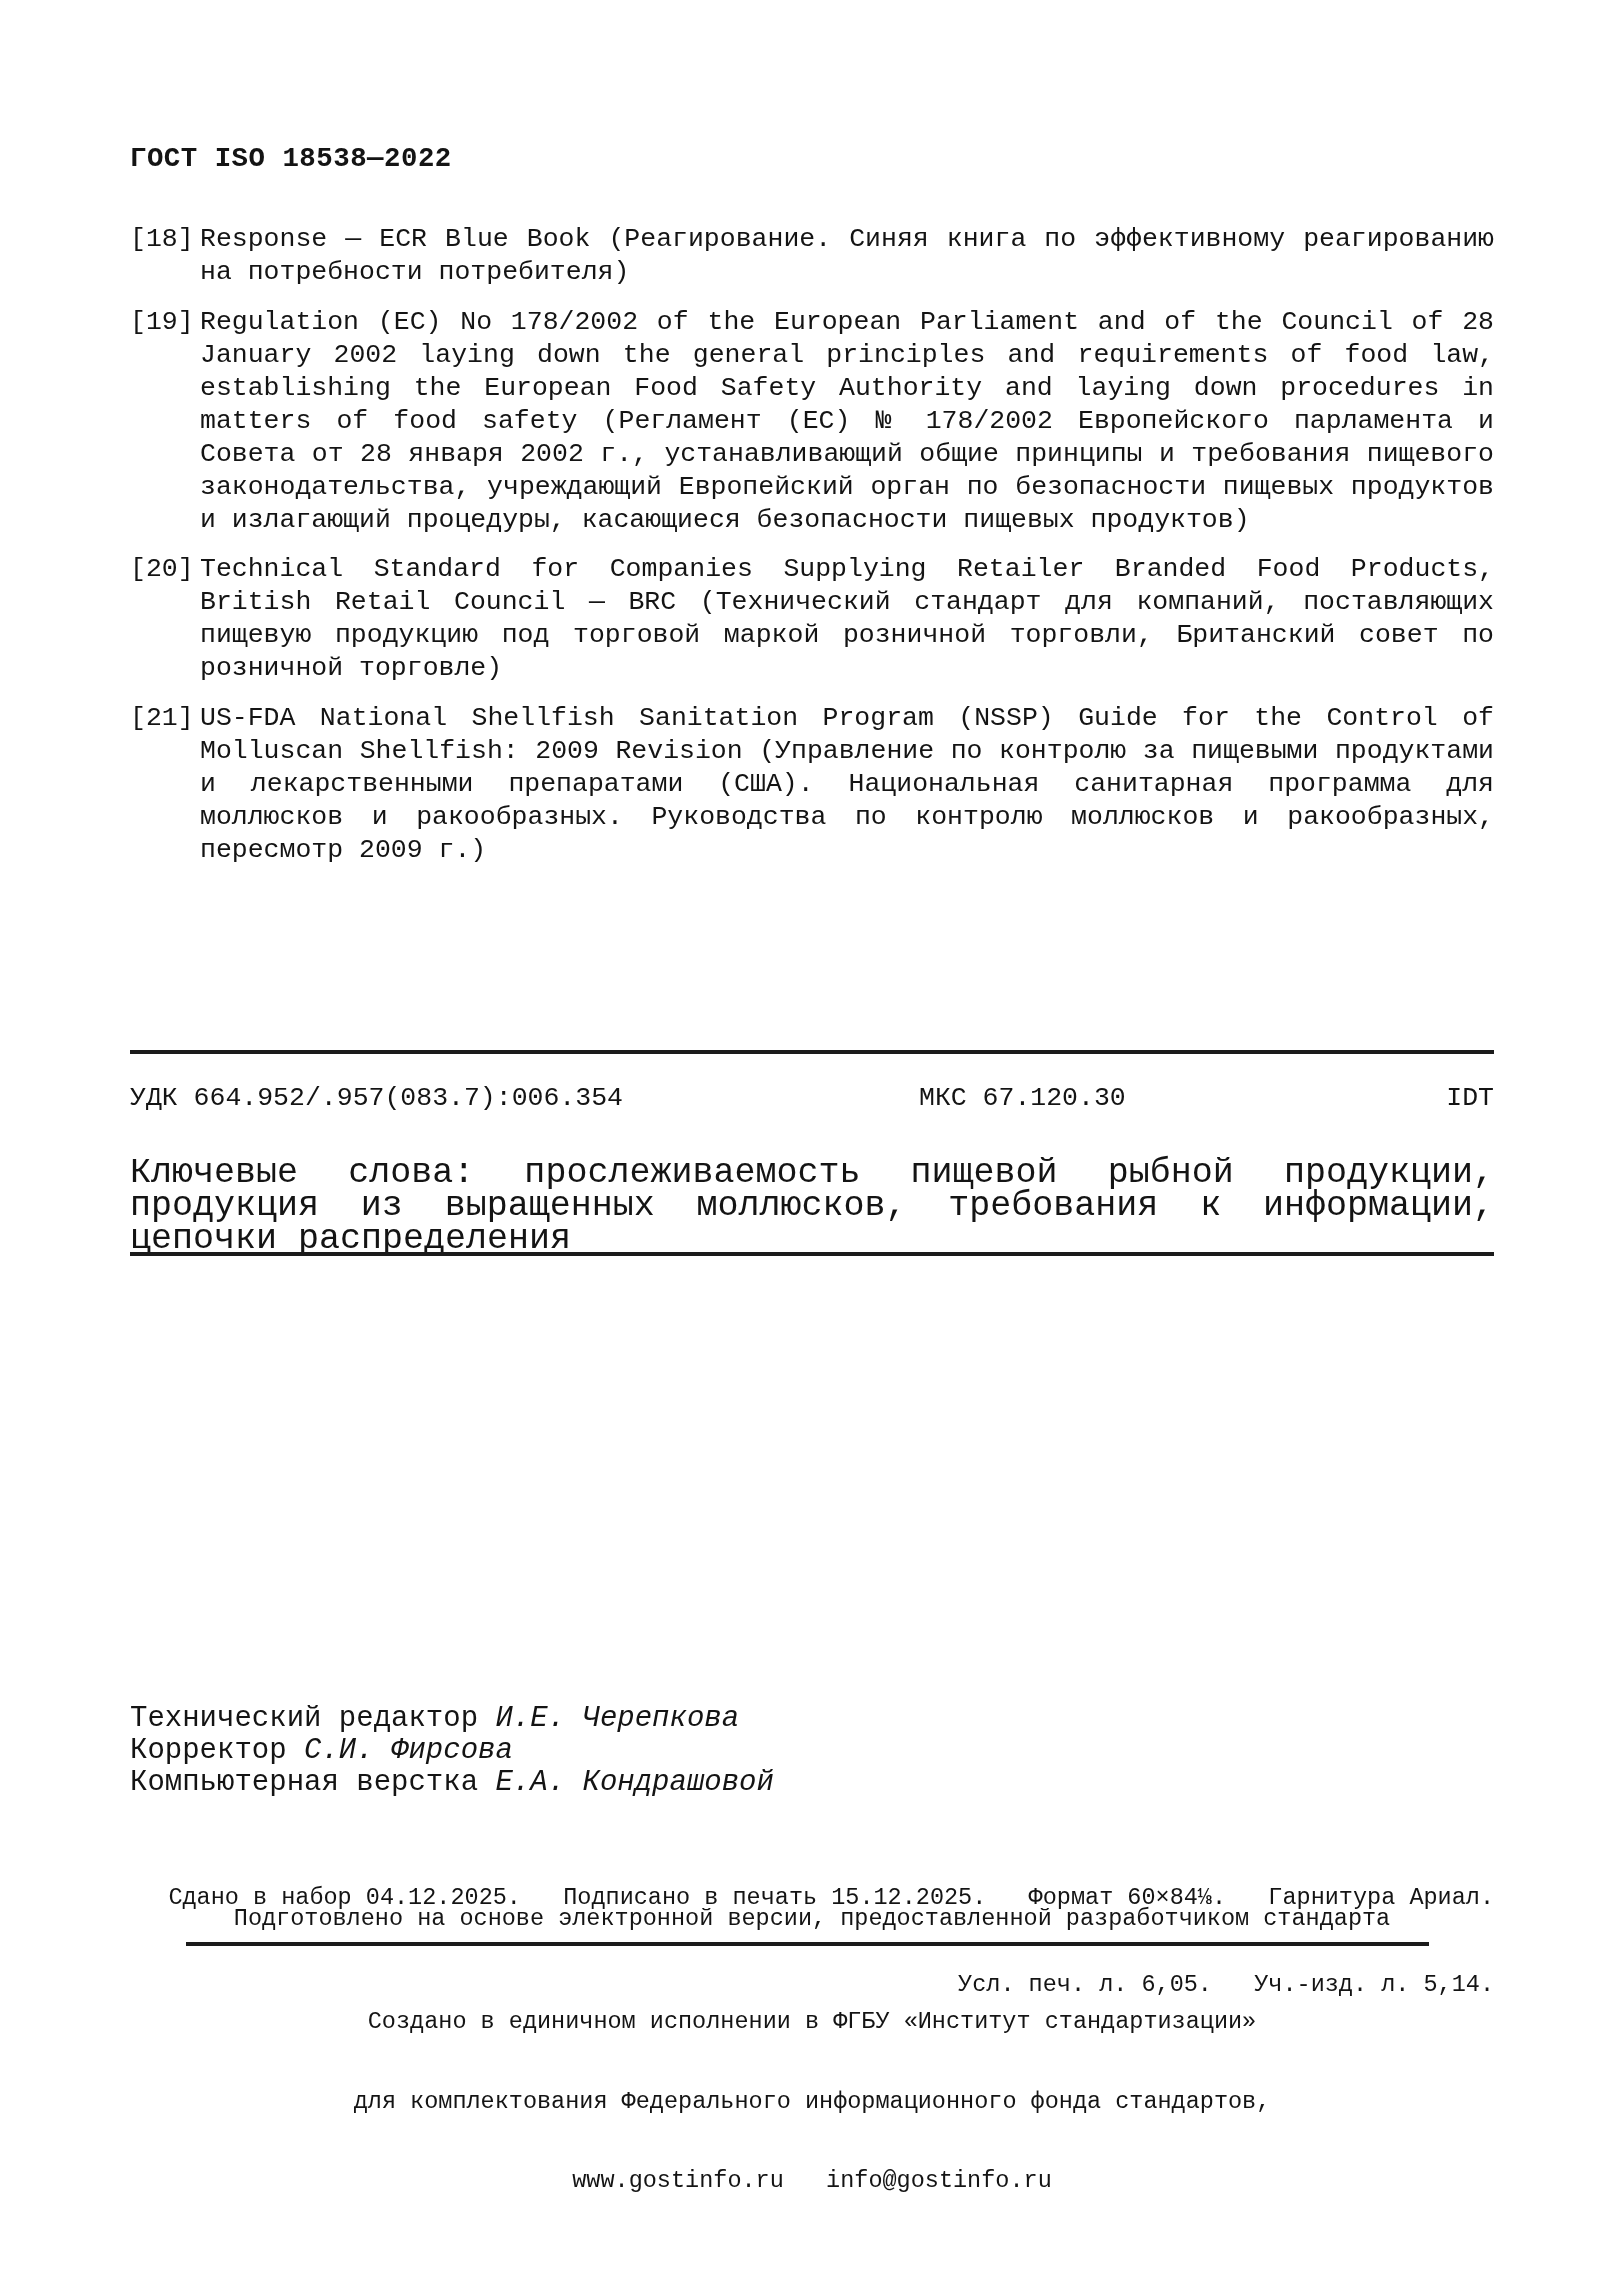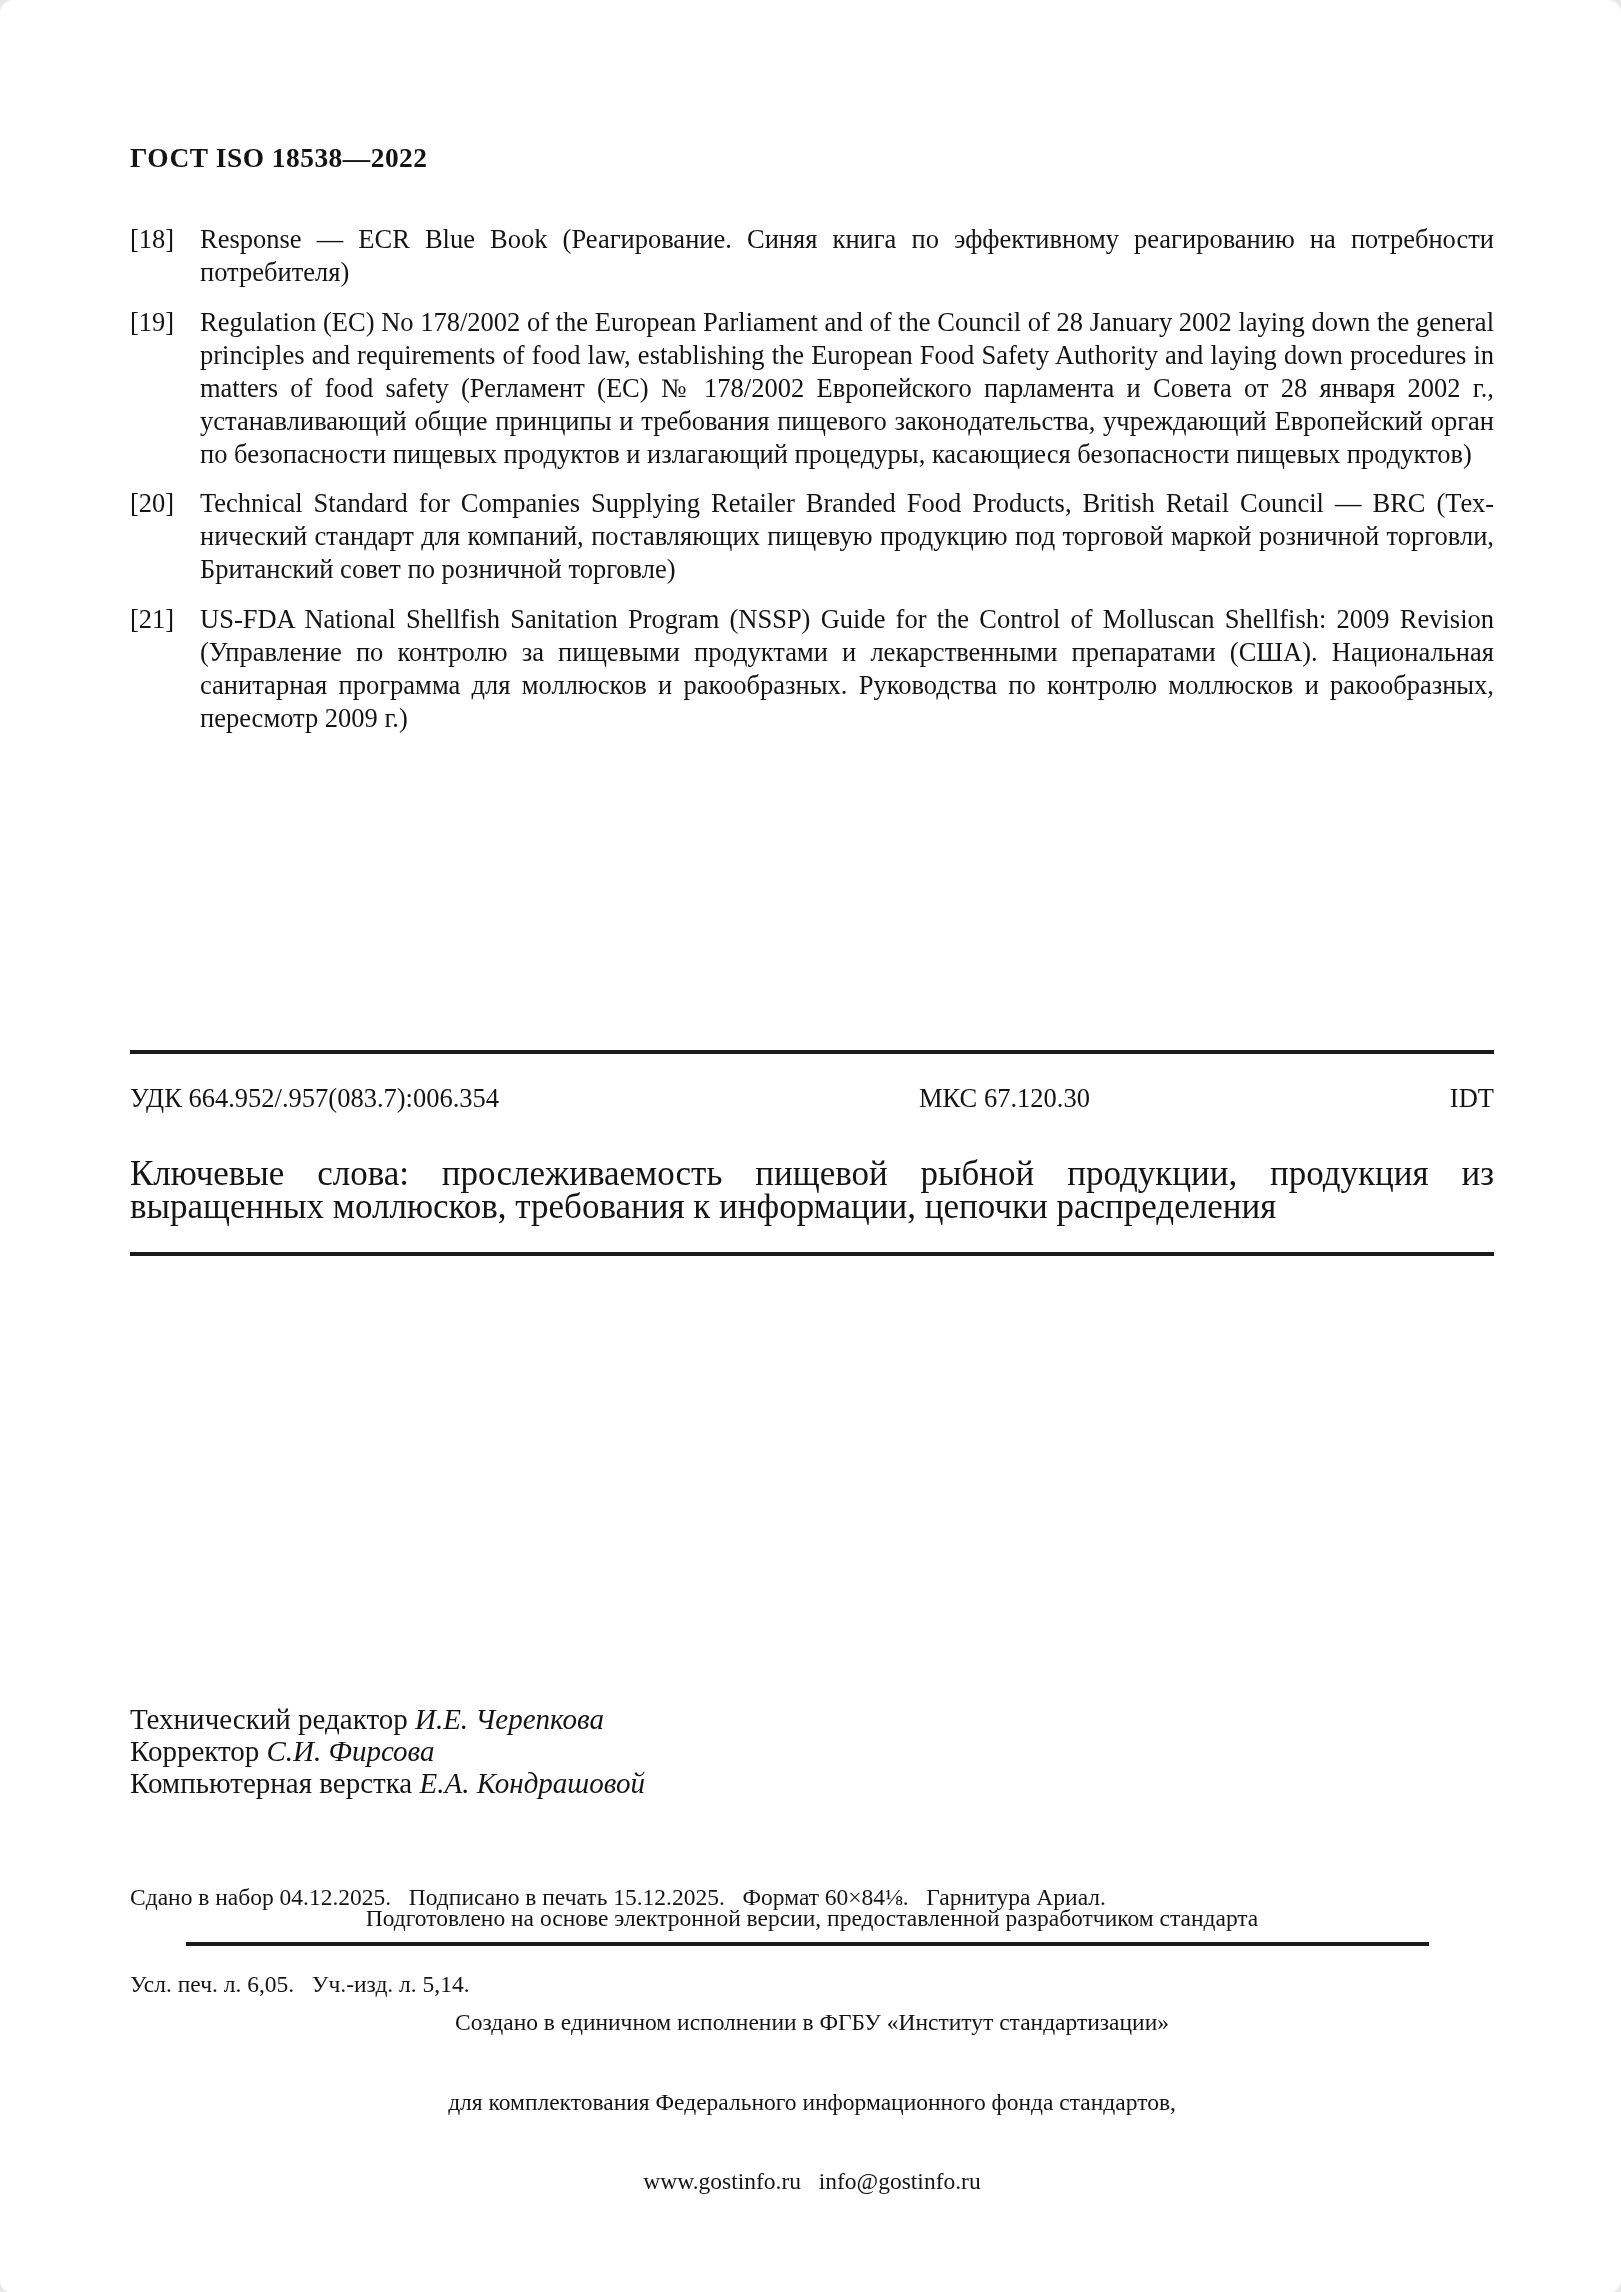--- a/index.html
+++ b/index.html
@@ -1,24 +1,23 @@
 <!DOCTYPE html>
 <html lang="ru"><head>
 <meta charset="utf-8">
 <style>
   html,body{margin:0;padding:0;background:#e8e8e8;}
   .page{
     position:relative;
     width:1621px;height:2293px;
     margin:0 auto;
     background:#ffffff;
-    font-family:Liberation Serif, serif;
+    font-family:Liberation Mono, monospace;
     color:#141414;
     overflow:hidden;
-    border-radius:13px;
   }
   .doc-header{
     position:absolute;left:130px;top:143px;
     font-size:27.4px;font-weight:bold;letter-spacing:0.5px;
   }
   .refs{position:absolute;left:130px;top:223px;width:1364px;}
   .ref{
     display:grid;grid-template-columns:56px 1fr;
     font-size:26.5px;line-height:33px;
     margin-bottom:16.7px;
@@ -41,21 +40,21 @@
     position:absolute;left:130px;top:1157px;width:1364px;
     font-size:35px;line-height:33px;text-align:justify;
   }
   .colophon-editors{
     position:absolute;left:130px;top:1703px;width:1364px;
     font-size:29px;line-height:32px;text-align:left;
   }
   .colophon-editors .name{font-style:italic;}
   .colophon-print{
     position:absolute;left:130px;top:1825px;width:1364px;
-    font-size:23.5px;line-height:29px;text-align:left;
+    font-size:23.5px;line-height:29px;text-align:right;
     white-space:pre-wrap;
   }
   .colophon-note{
     position:absolute;left:130px;top:1905px;width:1364px;
     font-size:23.5px;line-height:27.4px;text-align:center;
   }
   .colophon-publisher{
     position:absolute;left:130px;top:1956px;width:1364px;
     font-size:23.5px;line-height:26.5px;text-align:center;
     white-space:pre-wrap;

